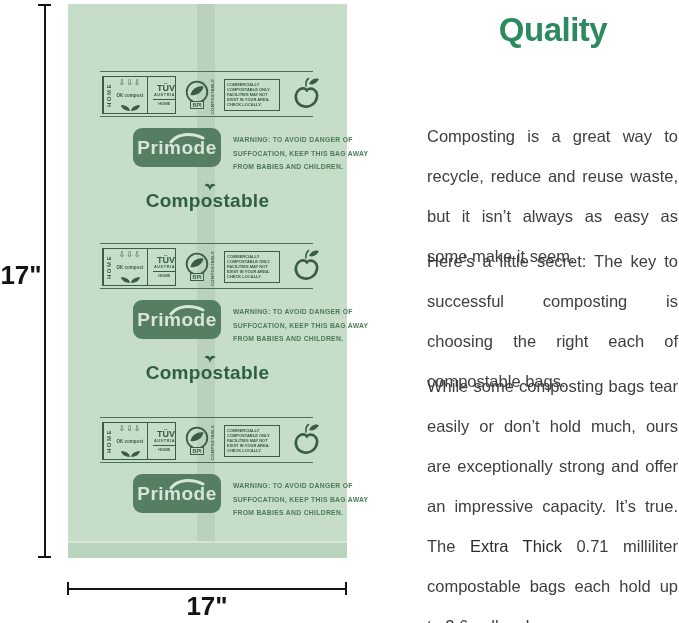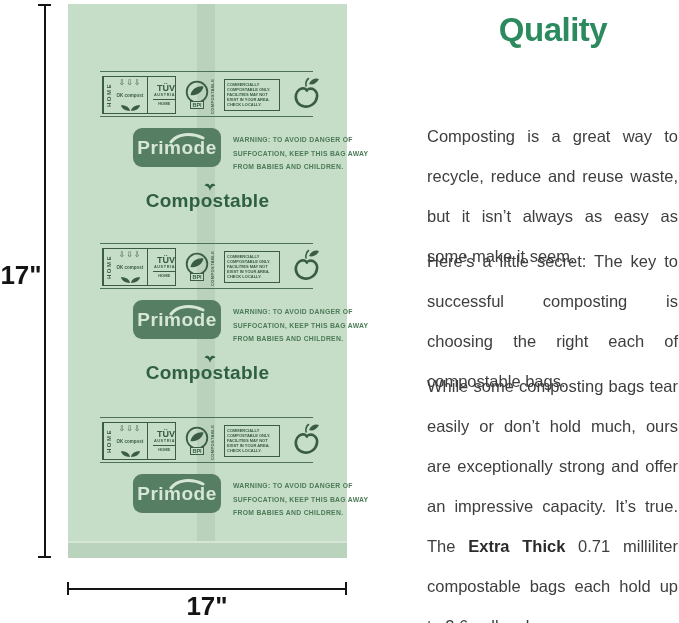--- a/index.html
+++ b/index.html
@@ -68,21 +68,21 @@
   .hdim-label { left:162px; top:591px; width:90px; }
 
   
   .heading { position:absolute; left:430px; top:10px; width:246px; text-align:center;
              font-size:33px; line-height:40px; font-weight:800; color:#2b8a5e; letter-spacing:-0.5px; }
   .para { position:absolute; left:427px; width:251px; font-size:16.5px; line-height:40px;
           color:#3e3e3e; text-align:justify; }
   .p1 { top:116px; }
   .p2 { top:241px; }
   .p3 { top:366px; }
-  .para b { font-weight:bold; color:#2b2b2b; }
+  .para b { font-weight:normal; color:#2b2b2b; }
 </style>
 </head>
 <body>
 
 <div class="canvas">
 
   <div class="bag">
     <div class="bag-fold"></div>
 
     <div class="print-block" style="top:67px">

